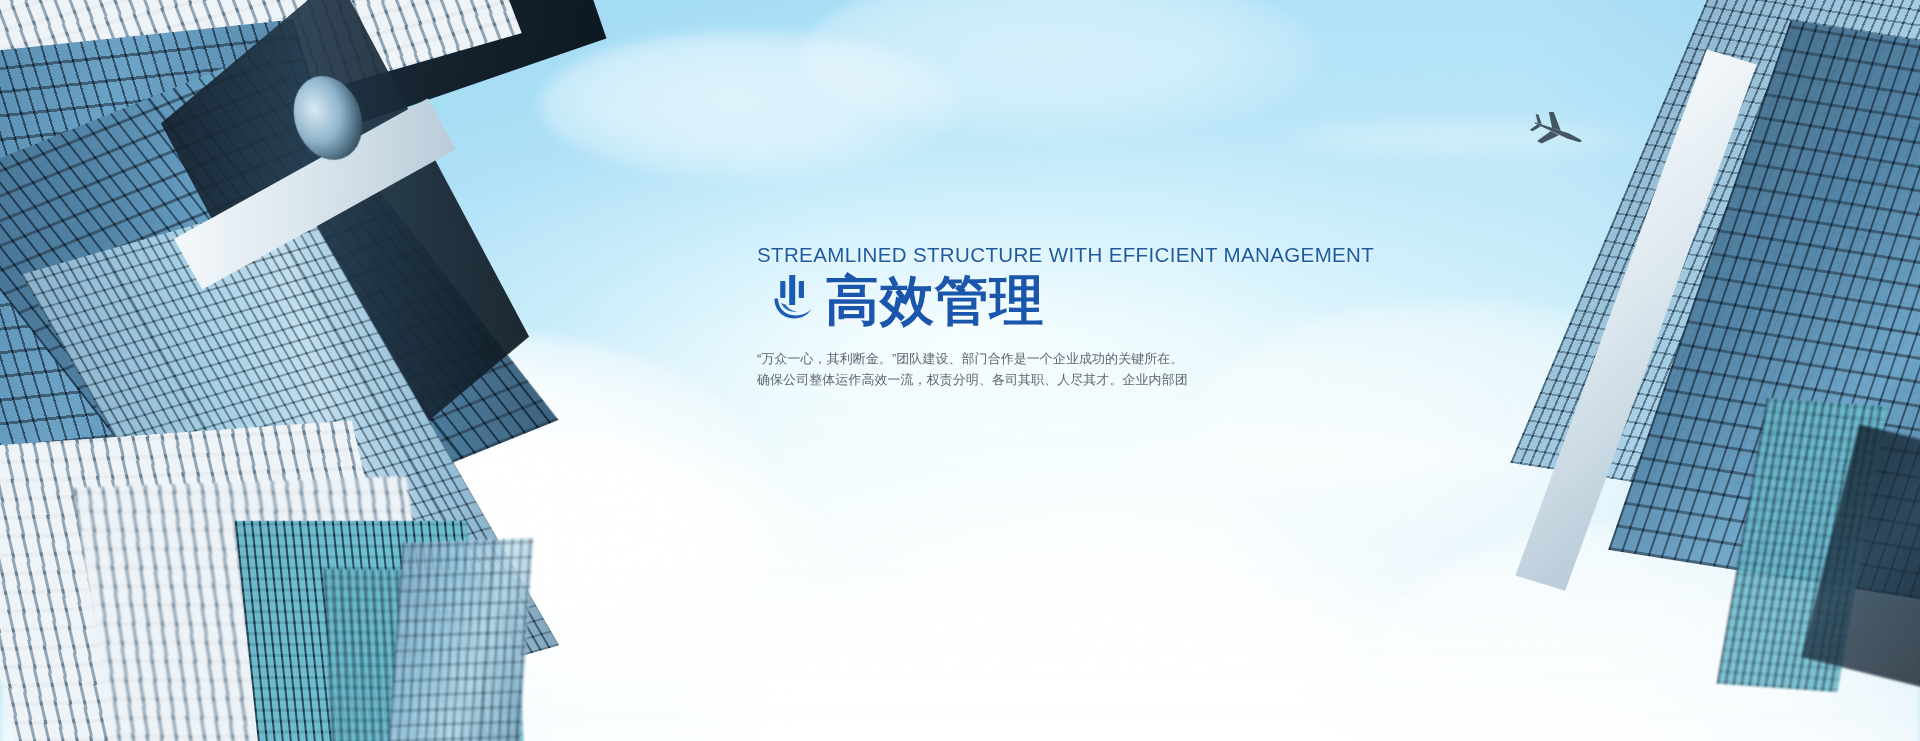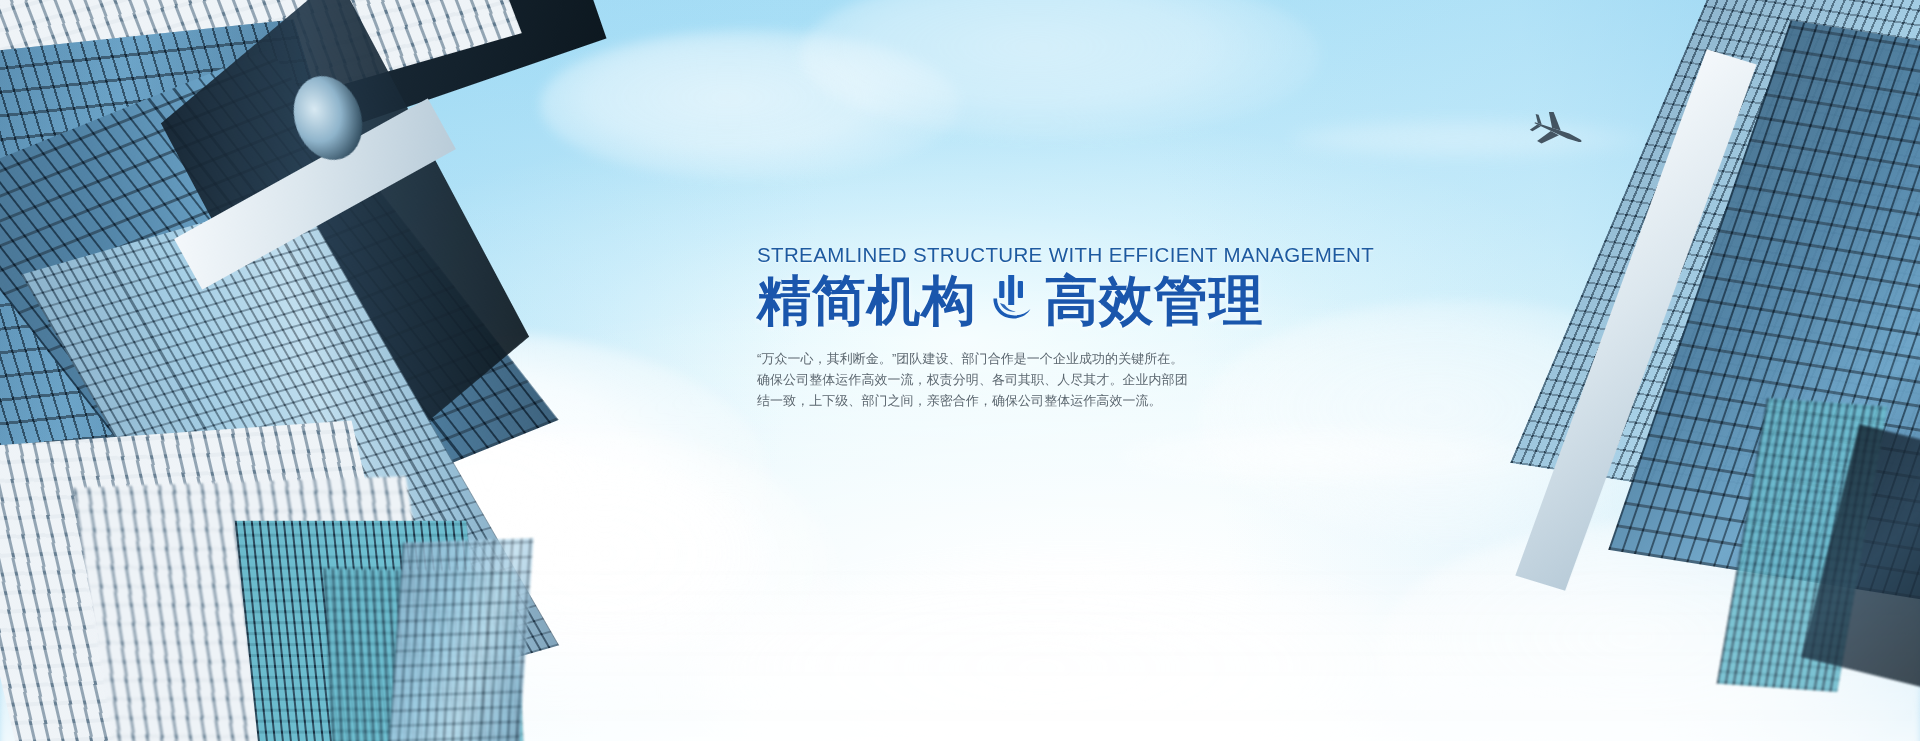--- a/index.html
+++ b/index.html
@@ -230,37 +230,35 @@
 
   <div class="bld grid-teal softer" style="left:1742px; top:400px; width:120px; height:290px; transform:rotate(10deg) skewY(-6deg); opacity:.88;"></div>
 
   <div class="bld roofdark softer" style="left:1828px; top:440px; width:160px; height:240px; transform:rotate(14deg); opacity:.8;"></div>
 
   <div class="copy">
 
     <div class="eyebrow">STREAMLINED STRUCTURE WITH EFFICIENT MANAGEMENT</div>
 
     <div class="headline">
-      <span class="seg">精简机构</span>
 
       <span class="logo-mark">
         <svg width="42" height="48" viewBox="0 0 42 48" fill="none">
           <rect x="18.2" y="1" width="6.0" height="30" fill="#1a5bb5"></rect>
           <rect x="9.2" y="7" width="5.2" height="17" rx="1" fill="#1a5bb5"></rect>
           <rect x="27.8" y="7" width="5.2" height="17" rx="1" fill="#1a5bb5"></rect>
           <path d="M3.4 24.5 C3.4 36.5 12.3 44.4 23.0 44.4 C31.0 44.4 37.4 40.6 40.4 35.0
                    C36.6 39.1 30.9 41.4 24.6 41.4 C14.2 41.4 7.0 34.4 7.0 24.5 Z" fill="#1a5bb5"></path>
           <path d="M10.0 29.0 C12.5 35.0 18.8 38.6 25.8 37.4 C21.4 37.0 17.0 34.6 14.4 30.4 Z" fill="#1a5bb5" opacity="0.9"></path>
         </svg>
       </span>
 
       <span class="seg">高效管理</span>
     </div>
 
     <div class="body-copy">
       <p>“万众一心，其利断金。”团队建设、部门合作是一个企业成功的关键所在。</p>
       <p>确保公司整体运作高效一流，权责分明、各司其职、人尽其才。企业内部团</p>
-      <p>结一致，上下级、部门之间，亲密合作，确保公司整体运作高效一流。</p>
     </div>
 
   </div>
 
 </div>
 
 </body></html>

